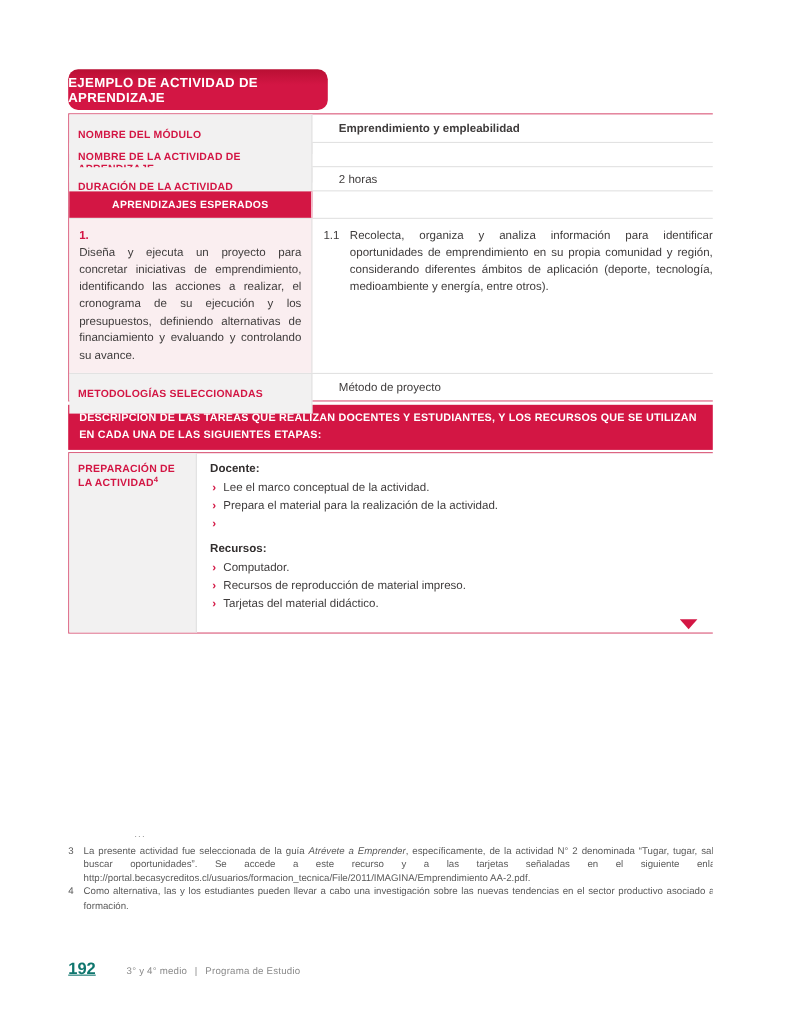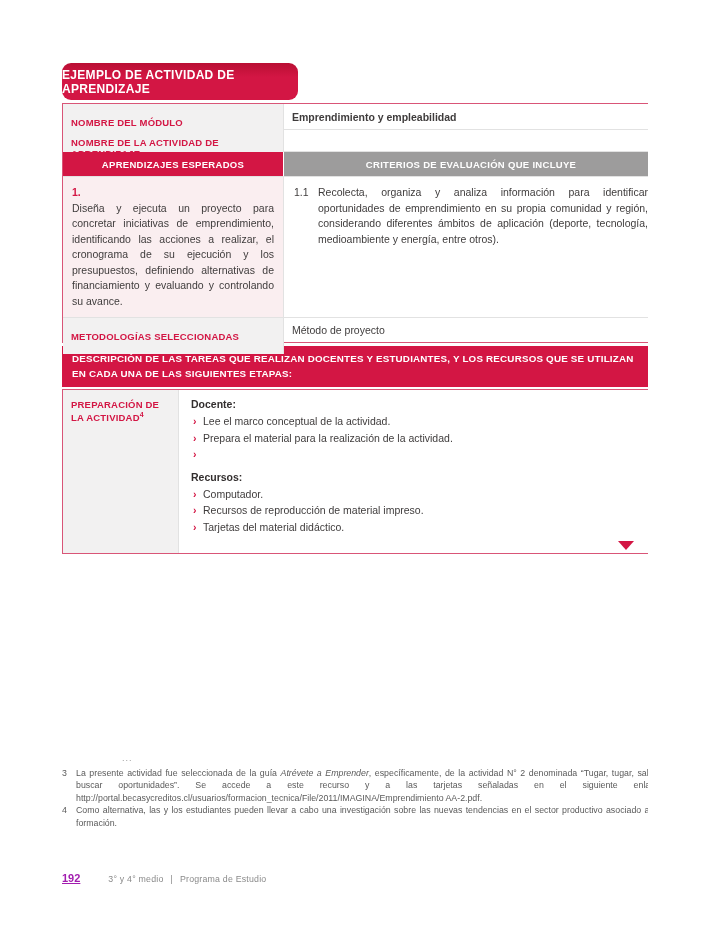--- a/index.html
+++ b/index.html
@@ -24,21 +24,21 @@
   
   .tbl{ margin-top:3px; border:1.5px solid #d95577; background:#fff; }
   .row{ display:flex; border-top:1px solid #e2e2e2; }
   .row:first-child{ border-top:none; }
   .cell{ display:flex; align-items:center; }
   .lbl{
     width:221px; flex:none; background:#f2f1f1;
     color:#d31644; font-weight:bold; font-size:9.5px; letter-spacing:0.2px;
     padding:18px 8px; border-right:1px solid #e2e2e2;
   }
-  .val{ flex:1; padding:5px 8px; font-size:10.5px; color:#3f3c3c; }
+  .val{ flex:1; padding:5px 24px; font-size:10.5px; color:#3f3c3c; }
   .val.bold{ font-weight:bold; }
   .r1{ height:25px; } .r2{ height:22px; } .r3{ height:22px; }
 
   .hdr-row{ height:25px; }
   .hdr{ font-weight:bold; font-size:9.5px; color:#ffffff; justify-content:center; letter-spacing:0.3px; }
   .hdr-left{ width:221px; flex:none; background:#d31644; border-right:1px solid #ffffff; }
   .hdr-right{ flex:1; background:#9d9c9c; }
 
   .content-row{ min-height:129px; align-items:stretch; }
   .ae-cell{
@@ -82,43 +82,46 @@
   
   .footnotes{ position:absolute; left:62px; top:752px; width:600px; font-size:8.8px; line-height:12.6px; color:#5a5a5a; }
   .fn-ellipsis{ margin-left:60px; color:#9a9a9a; letter-spacing:1px; font-size:9px; margin-bottom:2px; }
   .fn-item{ display:flex; }
   .fn-num{ flex:none; width:14px; }
   .fn-text{ flex:1; text-align:justify; }
   .fn-text .it{ font-style:italic; }
 
   
   .footer{ position:absolute; left:62px; top:872px; display:flex; align-items:baseline; }
-  .pagenum{ color:#a21caf; font-weight:bold; font-size:11px;text-decoration:underline; }
+  .pagenum{ color:#0f766e; font-weight:bold; font-size:15px;text-decoration:underline; }
   .foot-text{ margin-left:28px; color:#8a8a8a; font-size:8.8px; letter-spacing:0.2px; }
   .foot-sep{ margin:0 7px; color:#8a8a8a; }
 </style>
 </head>
 <body>
 
 <div class="page">
   <div class="content">
 
     <div class="title-box">EJEMPLO DE ACTIVIDAD DE APRENDIZAJE</div>
 
     <div class="tbl">
       <div class="row r1">
         <div class="cell lbl">NOMBRE DEL MÓDULO</div>
         <div class="cell val bold">Emprendimiento y empleabilidad</div>
       </div>
       <div class="row r2">
         <div class="cell lbl">NOMBRE DE LA ACTIVIDAD DE APRENDIZAJE</div>
       </div>
+      <div class="row r3">
+        <div class="cell lbl">DURACIÓN DE LA ACTIVIDAD</div>
+        <div class="cell val">2 horas</div>
+      </div>
       <div class="row hdr-row">
         <div class="cell hdr hdr-left">APRENDIZAJES ESPERADOS</div>
-        <div class="cell hdr hdr-right">CRITERIOS DE EVALUACIÓN QUE INCLUYE</div>
       </div>
       <div class="row content-row">
         <div class="ae-cell">
           <span class="ae-num">1.</span>
           <span>Diseña y ejecuta un proyecto para concretar iniciativas de emprendimiento, identificando las acciones a realizar, el cronograma de su ejecución y los presupuestos, definiendo alternativas de financiamiento y evaluando y controlando su avance.</span>
         </div>
         <div class="ce-cell">
           <span class="ce-num">1.1</span>
           <span class="ce-text">Recolecta, organiza y analiza información para identificar oportunidades de emprendimiento en su propia comunidad y región, considerando diferentes ámbitos de aplicación (deporte, tecnología, medioambiente y energía, entre otros).</span>
         </div>

